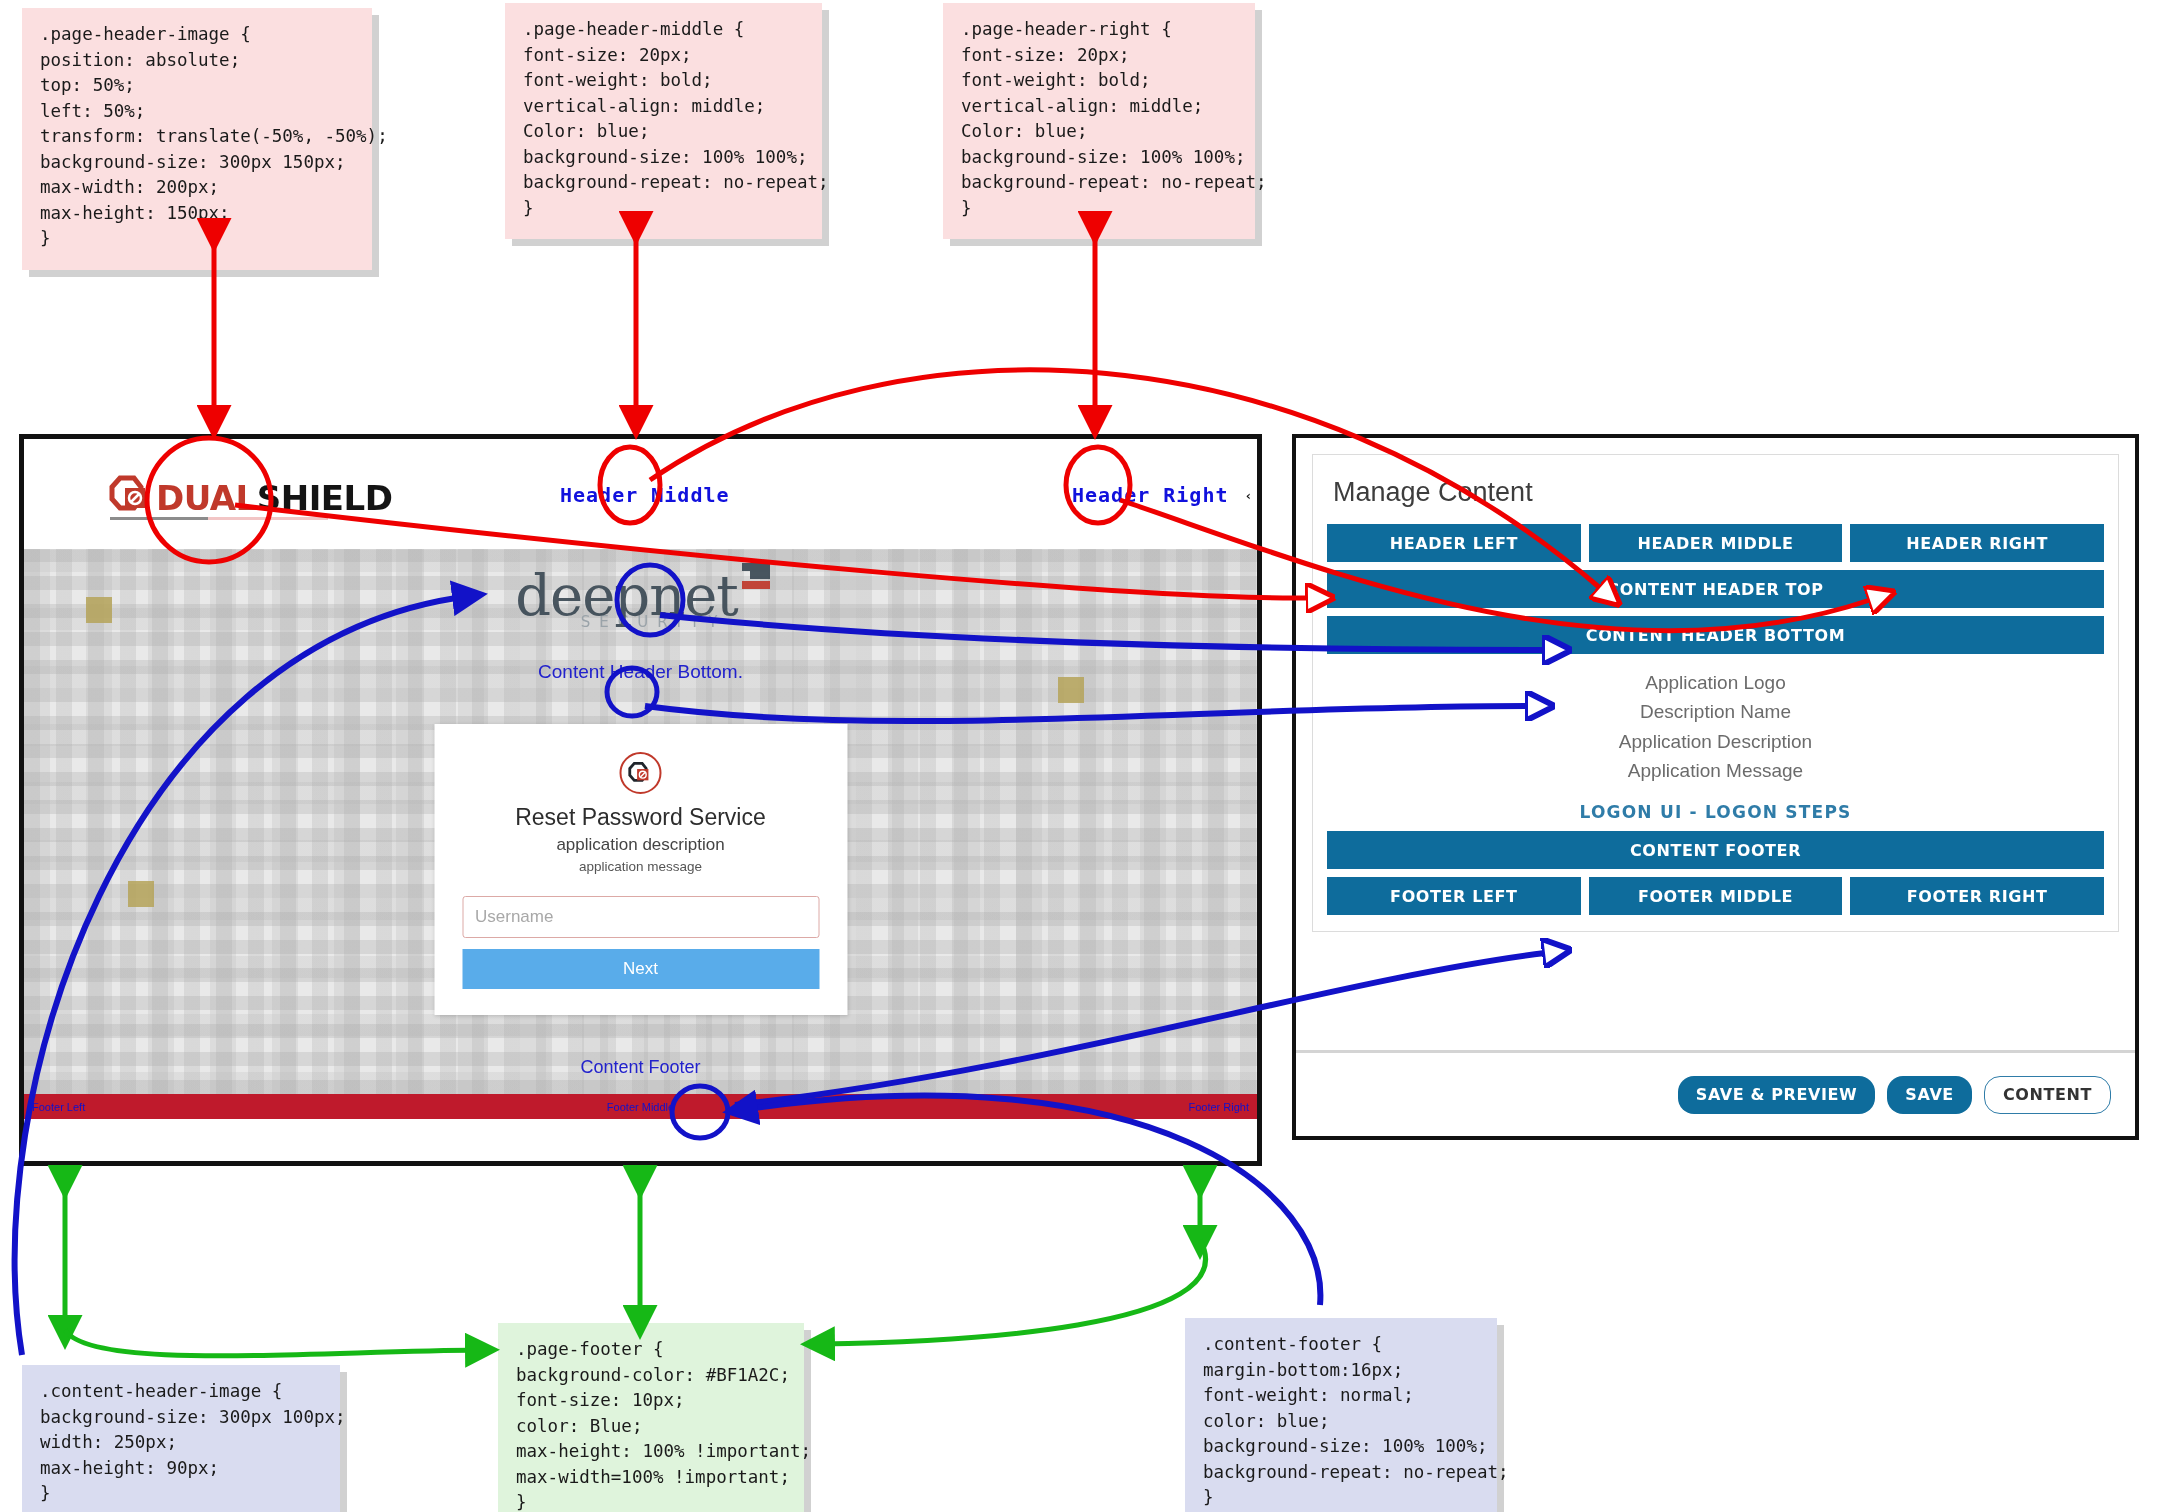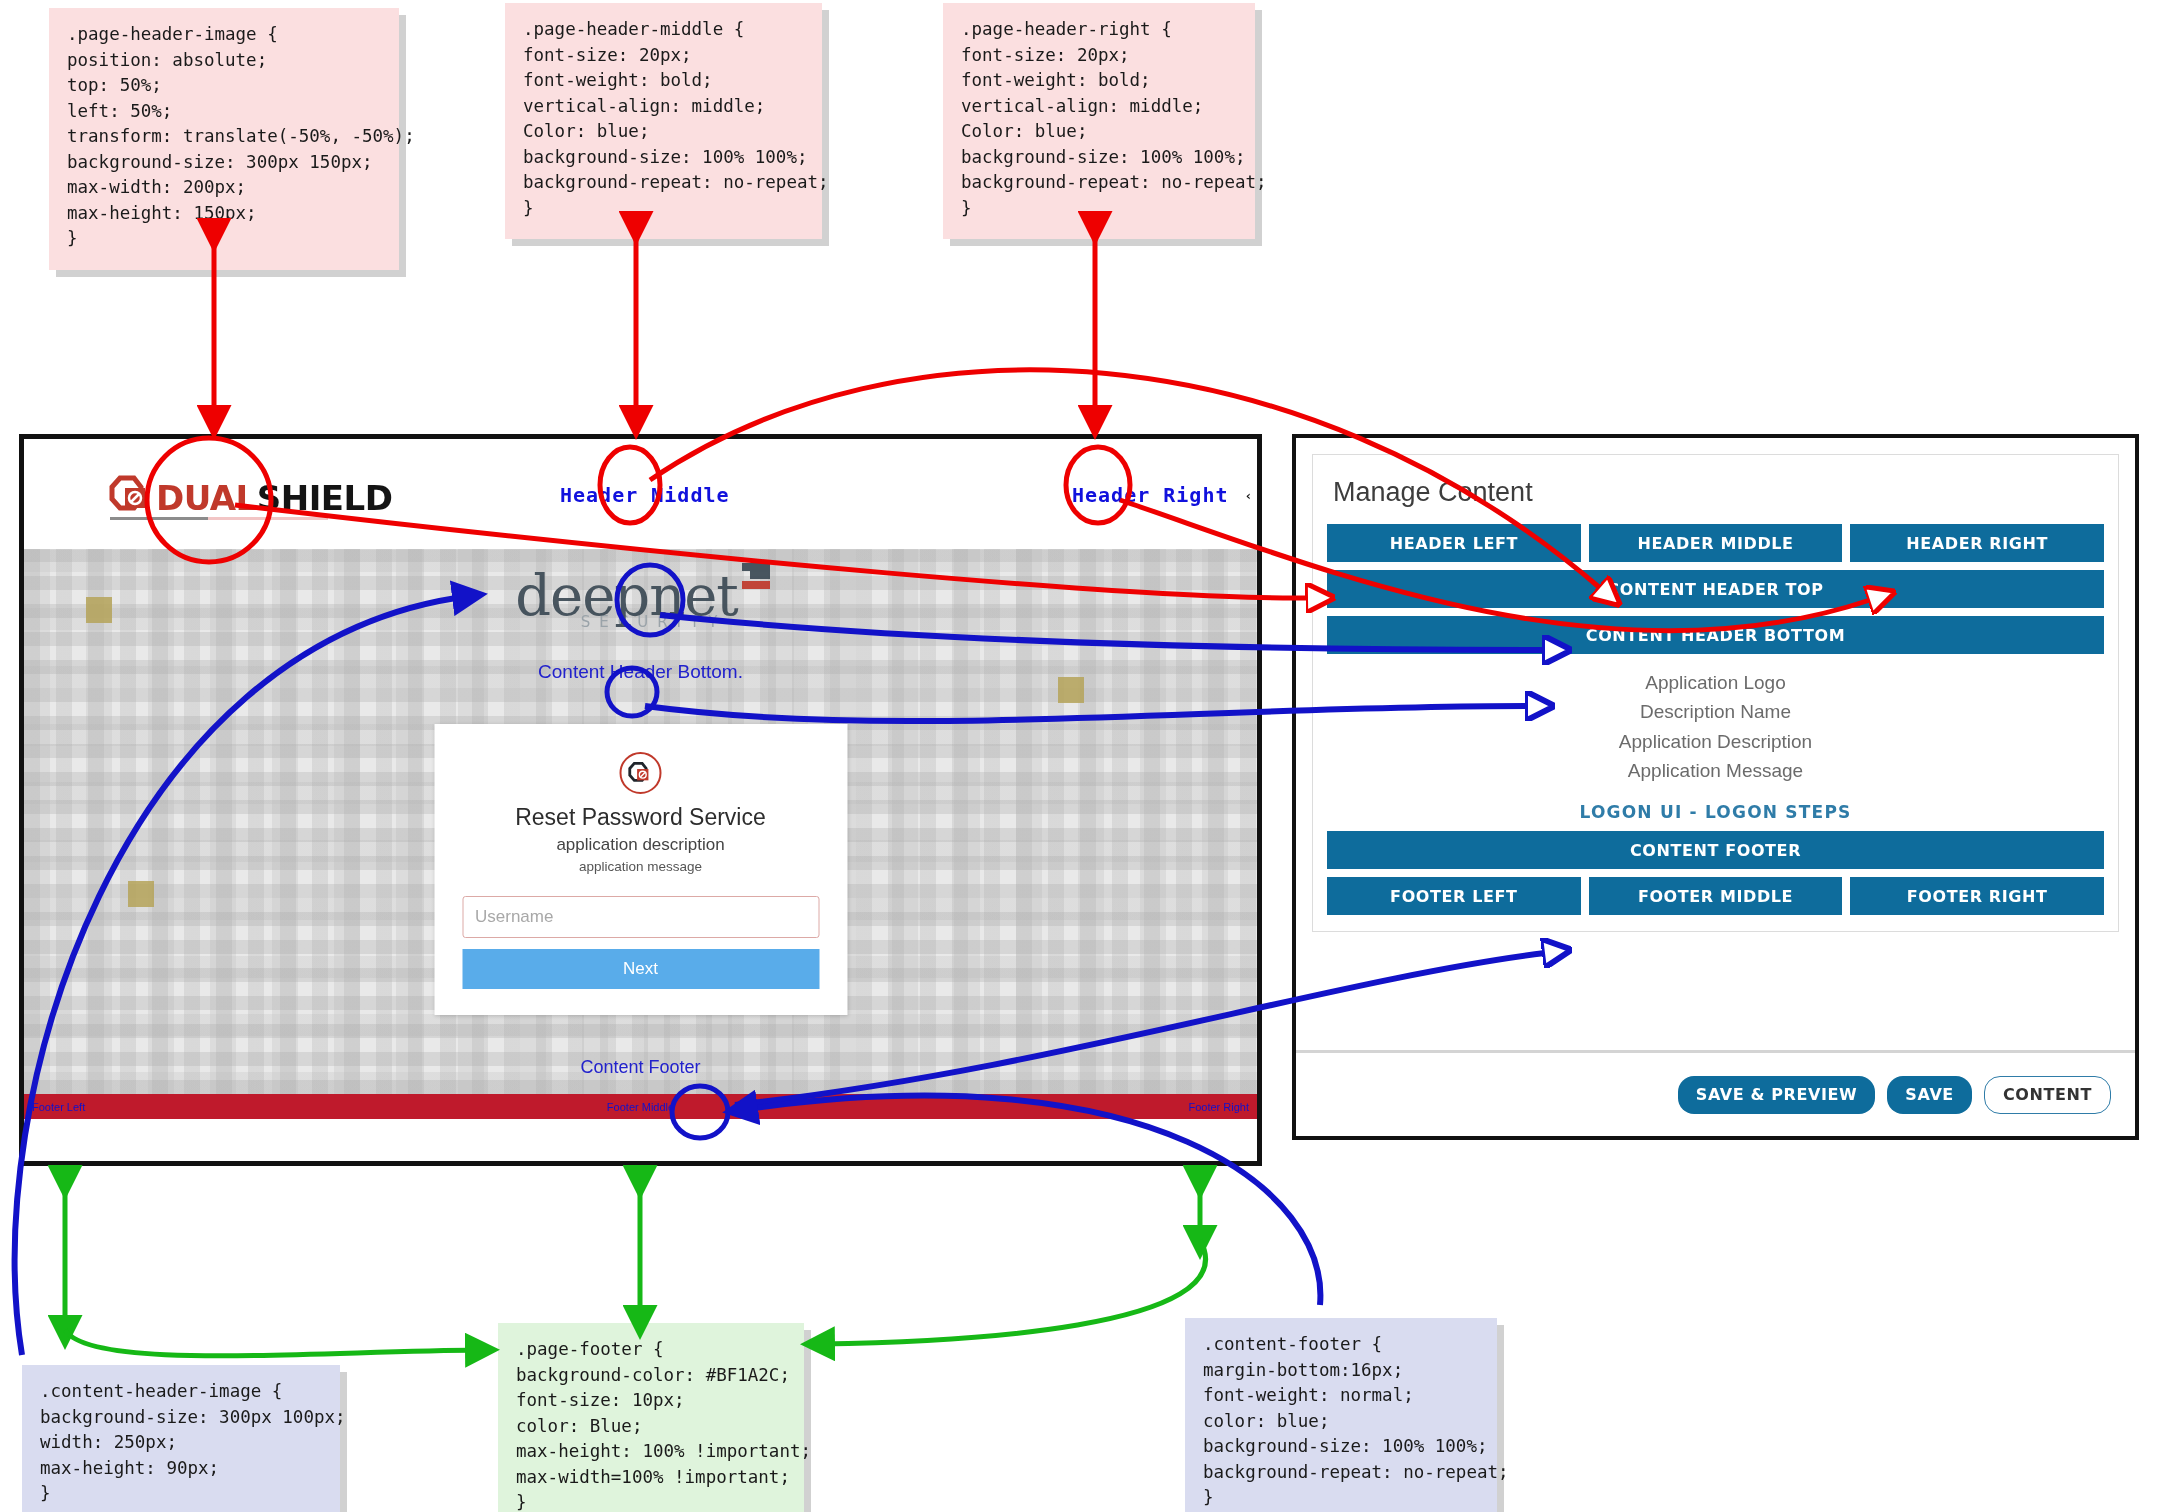--- a/index.html
+++ b/index.html
@@ -239,21 +239,21 @@
     height:38px; padding:0 18px;
     cursor:pointer;
     border-radius:16px;
   }
   .abtn-primary { background:#0E6C9C; color:#fff; border:none; }
   .abtn-ghost   { background:#ffffff; color:#333; border:1.5px solid #2f7ca8; }
 </style>
 </head>
 <body>
 
-<div class="codebox cb-pink" id="cb-1" style="left:49px; top:8px; width:350px;">.page-header-image {
+<div class="codebox cb-pink" id="cb-1" style="left:22px; top:8px; width:350px;">.page-header-image {
 position: absolute;
 top: 50%;
 left: 50%;
 transform: translate(-50%, -50%);
 background-size: 300px 150px;
 max-width: 200px;
 max-height: 150px;
 }</div>
 
 <div class="codebox cb-pink" id="cb-2" style="left:505px; top:3px; width:317px;">.page-header-middle {

